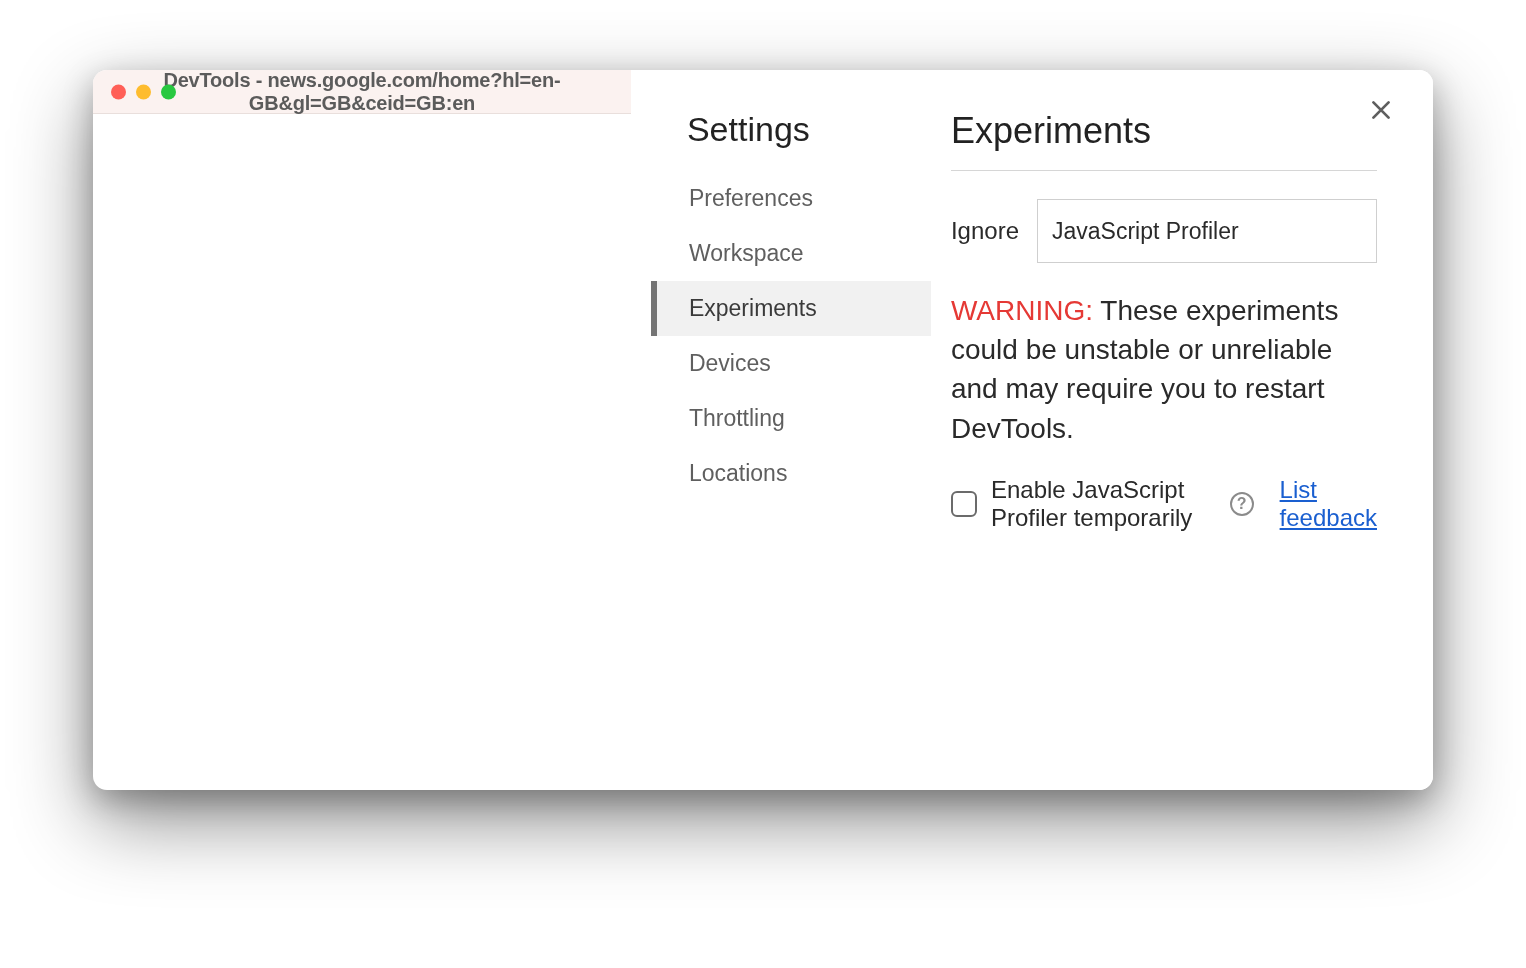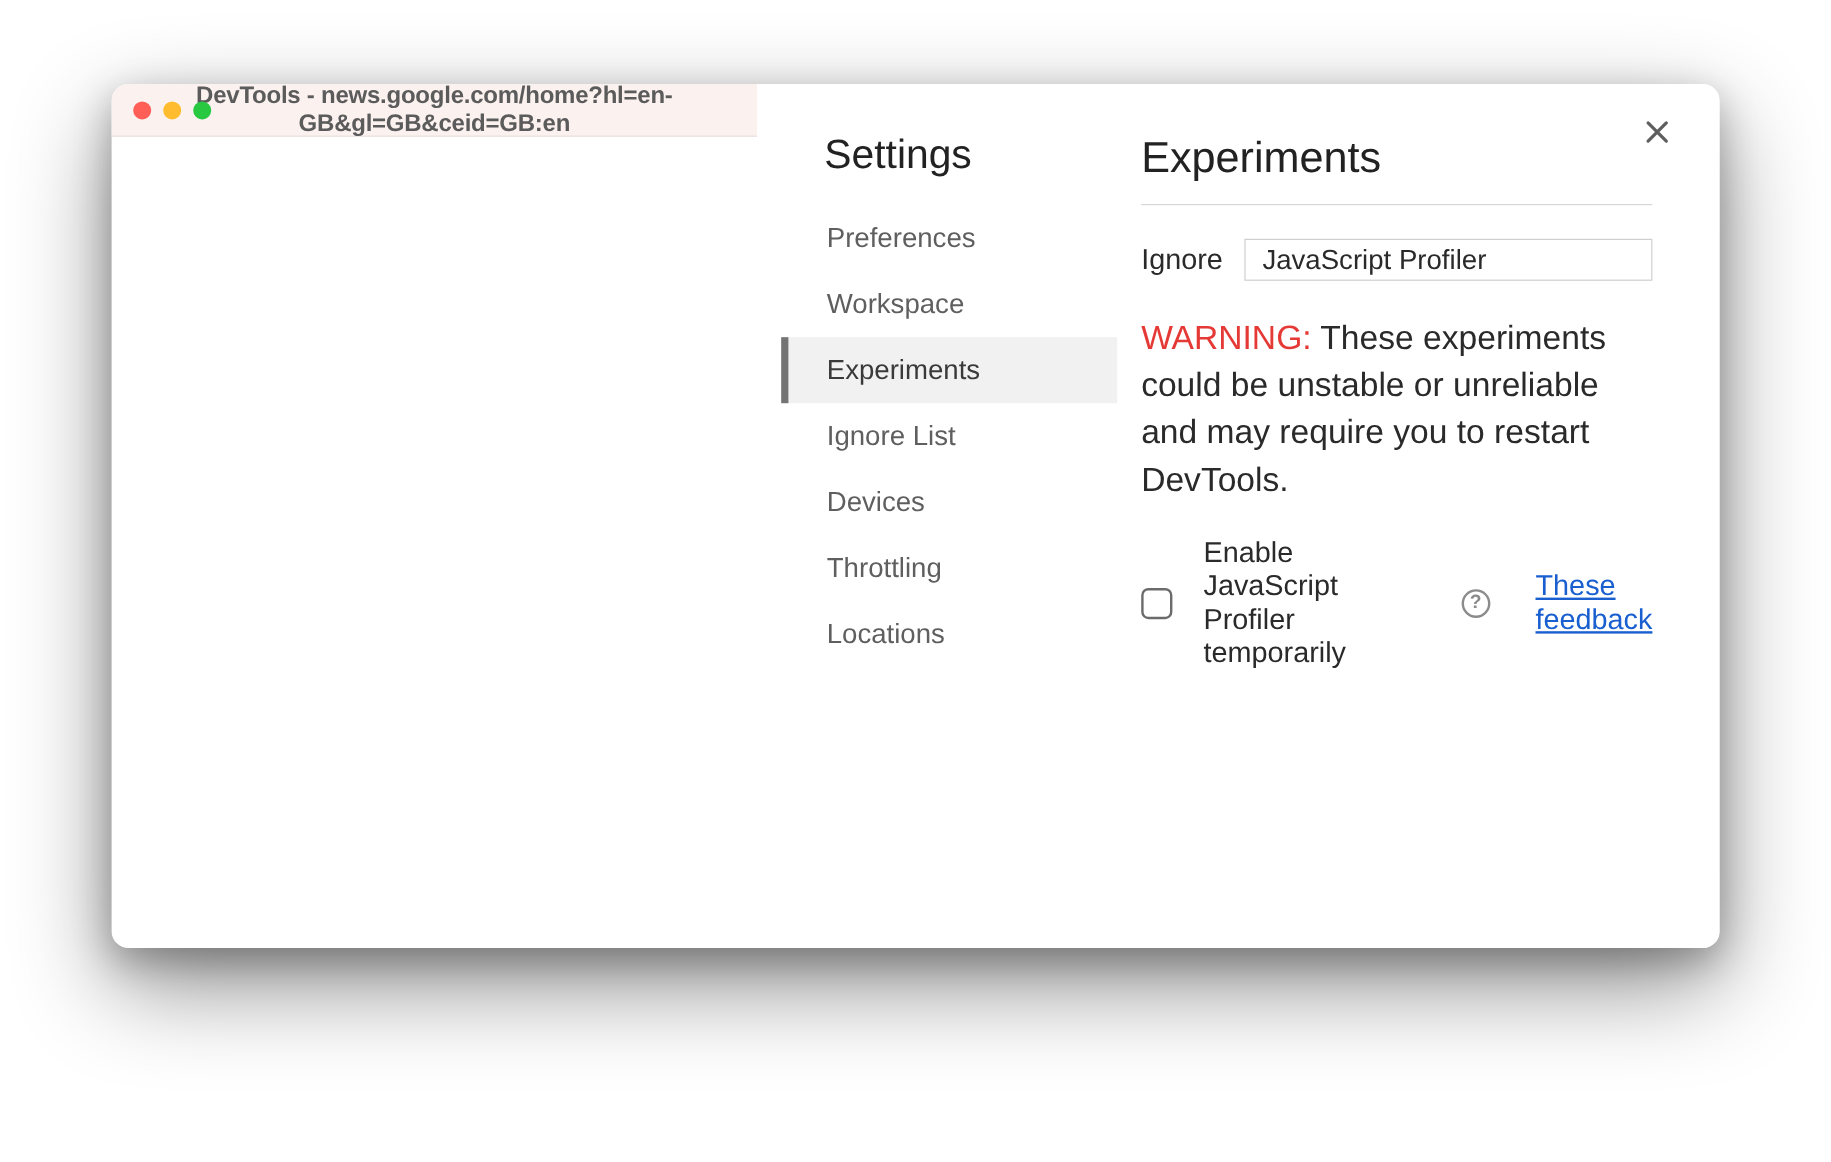--- a/index.html
+++ b/index.html
@@ -128,21 +128,21 @@
     align-items: center;
     gap: 18px;
     margin-bottom: 28px;
   }
   .filter-label {
     font-size: 24px;
     color: #2a2a2a;
   }
   .filter-input {
     width: 340px;
-    height: 35px;
+    height: 64px;
     font-size: 23px;
     color: #2a2a2a;
     padding: 0 14px;
     border: 1px solid #cfcfcf;
     outline: none;
     background: #fff;
   }
   .warning {
     font-size: 28px;
     color: #2a2a2a;
@@ -150,21 +150,21 @@
     margin-bottom: 28px;
     max-width: 820px;
   }
   .warning-prefix {
     color: #e53935;
     font-weight: 400;
   }
   .exp-row {
     display: flex;
     align-items: center;
-    gap: 26px;
+    gap: 14px;
     font-size: 24px;
     color: #2a2a2a;
   }
   .checkbox {
     width: 26px; height: 26px;
     border: 2px solid #6b6b6b;
     border-radius: 6px;
     cursor: pointer;
     flex-shrink: 0;
   }
@@ -204,21 +204,20 @@
     </div>
 
     <div class="content">
 
       <div class="sidebar">
         <div class="sidebar-title">Settings</div>
         <div class="sidebar-list">
           <div class="sidebar-item"><span>Preferences</span></div>
           <div class="sidebar-item"><span>Workspace</span></div>
           <div class="sidebar-item selected"><span>Experiments</span></div>
-          <div class="sidebar-item"><span>Ignore List</span></div>
           <div class="sidebar-item"><span>Devices</span></div>
           <div class="sidebar-item"><span>Throttling</span></div>
           <div class="sidebar-item"><span>Locations</span></div>
         </div>
       </div>
 
       <div class="main">
         <div class="main-header">
           <div class="main-title">Experiments</div>
           <div class="close-btn">
@@ -235,19 +234,19 @@
         </div>
 
         <div class="warning">
           <span class="warning-prefix">WARNING:</span><span> These experiments could be unstable or unreliable and may require you to restart DevTools.</span>
         </div>
 
         <div class="exp-row">
           <div class="checkbox"></div>
           <span>Enable JavaScript Profiler temporarily</span>
           <span class="help-icon">?</span>
-          <span class="feedback-link">These feedback</span>
+          <span class="feedback-link">List feedback</span>
         </div>
       </div>
 
     </div>
   </div>
 </div>
 
 </body></html>

